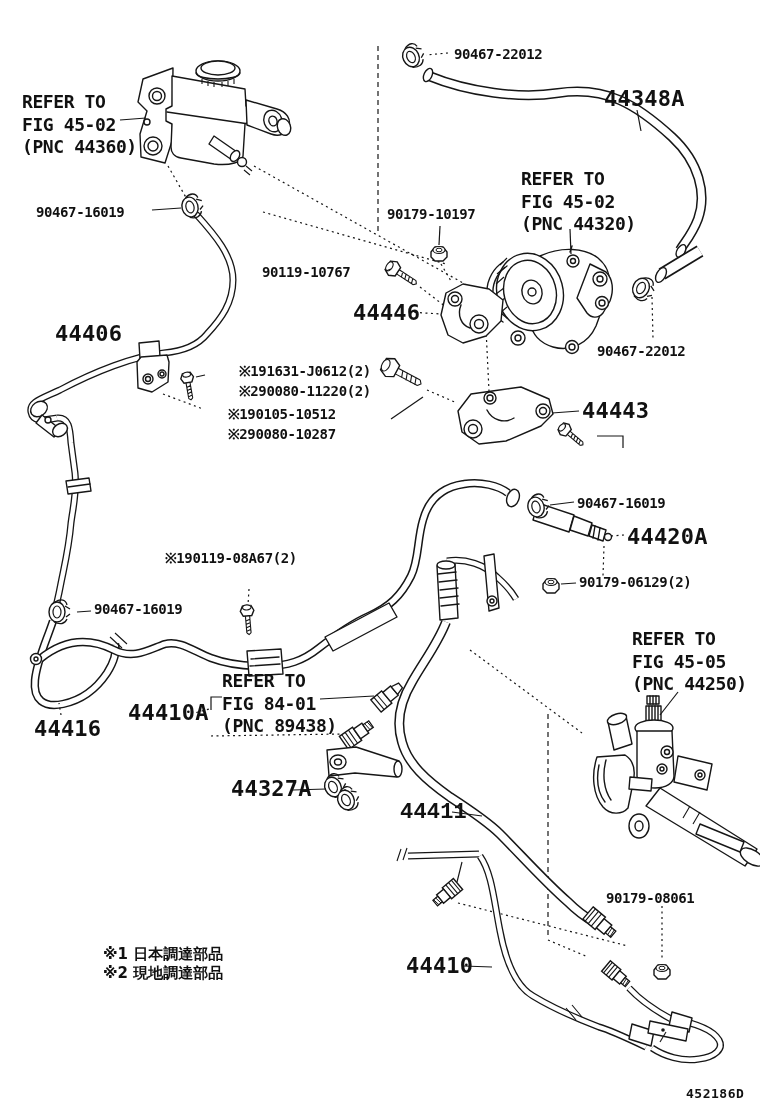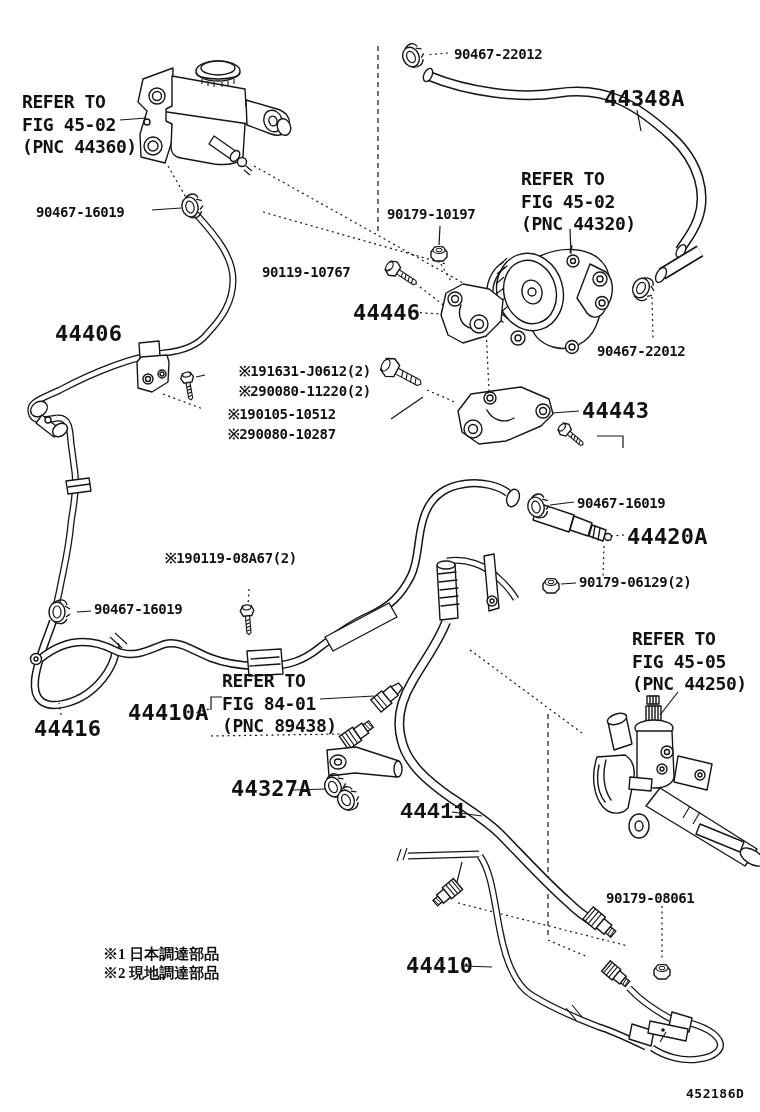--- a/index.html
+++ b/index.html
@@ -443,21 +443,21 @@
       </div>
       <div class="label lg" style="left: 400px; top: 801px; font-family: Liberation Mono, monospace;">
         <span class="ln">44411</span>
       </div>
       <div class="label md" style="left: 606px; top: 888px;">
         <span class="ln">90179-08061</span>
       </div>
       <div class="label lg" style="left: 406px; top: 954px;">
         <span class="ln">44410</span>
       </div>
-      <div class="label sm" style="left: 103px; top: 945px; font-family: Liberation Serif, serif;">
+      <div class="label sm" style="left: 103px; top: 945px;">
         <span class="ln">※1 日本調達部品</span>
         <span class="ln">※2 現地調達部品</span>
       </div>
     </div>
 
 <div class="fig-code">452186D</div>
 
 </div>
 
 </body></html>

